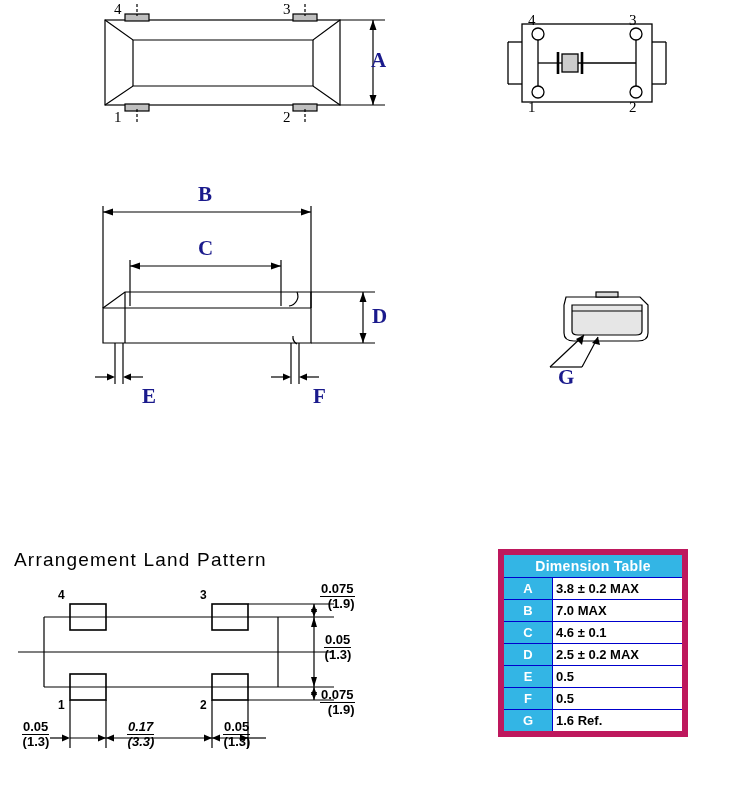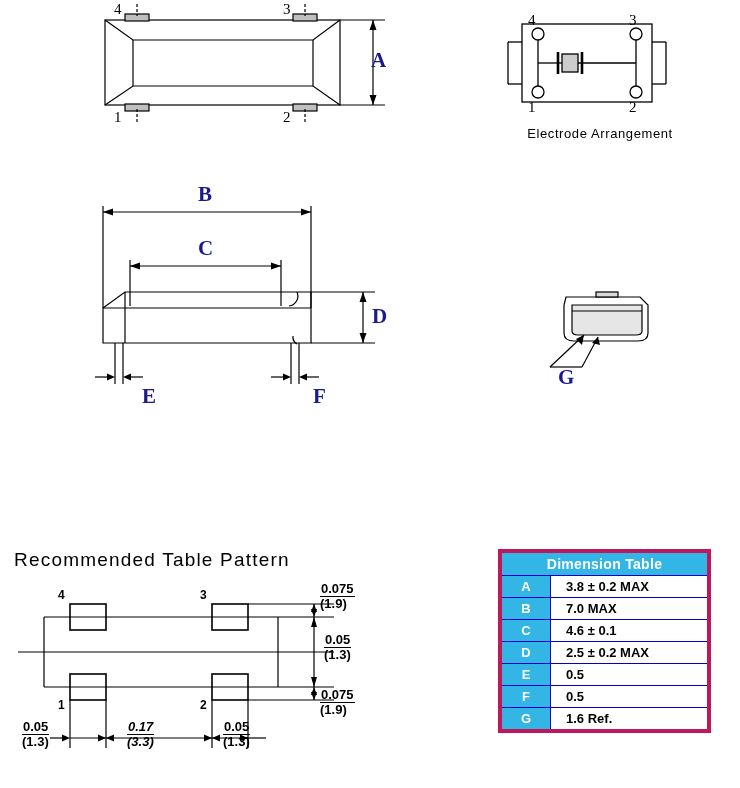--- a/index.html
+++ b/index.html
@@ -46,33 +46,33 @@
     font-family: "Liberation Sans", sans-serif;
     font-size: 12px;
     font-weight: bold;
     color: #000;
   }
   .landdim {
     font-family: "Liberation Sans", sans-serif;
     font-size: 13px;
     font-weight: bold;
     color: #000;
-    text-align: left;
+    text-align: right;
     line-height: 1.05;
   }
   .landdim .top { border-bottom: 1.5px solid #000; padding: 0 1px; }
 
   
   #dim-table {
     position: absolute;
     left: 498px;
     top: 549px;
-    width: 213px;
+    width: 190px;
     border-collapse: collapse;
-    border: 4px solid #be185d;
+    border: 6px solid #be185d;
     font-size: 13px;
   }
   #dim-table th {
     background: #33b5e5;
     color: #ffffff;
     font-weight: bold;
     font-size: 14px;
     text-align: center;
     padding: 3px 0;
     border: 1px solid #0000cc;
@@ -85,21 +85,21 @@
     text-align: center;
     width: 48px;
     border: 1px solid #0000cc;
     padding: 3px 0;
   }
   #dim-table td.v {
     background: #ffffff;
     color: #000000;
     font-weight: bold;
     text-align: left;
-    padding: 3px 0 3px 15px;
+    padding: 3px 0 3px 3px;
     border: 1px solid #0000cc;
   }
 
   svg { display: block; }
 </style>
 </head>
 <body>
 
 <div class="abs" style="left:85px; top:0px; width:360px; height:140px;">
   <svg width="360" height="140" viewBox="0 0 360 140">
@@ -162,21 +162,20 @@
       <circle cx="38" cy="26" r="6" fill="#fff" stroke="#000"></circle>
       <circle cx="136" cy="26" r="6" fill="#fff" stroke="#000"></circle>
       <circle cx="38" cy="84" r="6" fill="#fff" stroke="#000"></circle>
       <circle cx="136" cy="84" r="6" fill="#fff" stroke="#000"></circle>
     </g>
   </svg>
   <div class="pinnum abs" style="left:28px; top:5px;">4</div>
   <div class="pinnum abs" style="left:129px; top:5px;">3</div>
   <div class="pinnum abs" style="left:28px; top:92px;">1</div>
   <div class="pinnum abs" style="left:129px; top:92px;">2</div>
-  <div class="caption abs" style="left:0px; top:118px; width:200px; text-align:center;">Electrode  Arrangement</div>
 </div>
 
 <div class="abs" style="left:85px; top:188px; width:380px; height:230px;">
   <svg width="380" height="230" viewBox="0 0 380 230">
     <g stroke="#000" fill="none" stroke-width="1.2">
 
       <line x1="18" y1="24" x2="226" y2="24"></line>
       <polygon points="18,24 28,20.5 28,27.5" fill="#000" stroke="none"></polygon>
       <polygon points="226,24 216,20.5 216,27.5" fill="#000" stroke="none"></polygon>
       <line x1="18" y1="18" x2="18" y2="120"></line>
@@ -241,21 +240,21 @@
       <line x1="64" y1="60" x2="30" y2="92"></line>
       <line x1="78" y1="62" x2="62" y2="92"></line>
       <polygon points="64,60 56,64 62,70" fill="#000" stroke="none"></polygon>
       <polygon points="78,62 72,68 80,70" fill="#000" stroke="none"></polygon>
       <line x1="30" y1="92" x2="62" y2="92"></line>
     </g>
   </svg>
   <div class="dimletter abs" style="left:38px; top:92px;">G</div>
 </div>
 
-<div class="landtitle abs" style="left:14px; top:549px;">Recommended  Table  Pattern</div>
+<div class="landtitle abs" style="left:14px; top:549px;">Arrangement  Land  Pattern</div>
 
 <div class="abs" style="left:14px; top:580px; width:470px; height:200px;">
   <svg width="470" height="200" viewBox="0 0 470 200">
     <g stroke="#000" fill="none" stroke-width="1.2">
 
       <rect x="56" y="24" width="36" height="26" fill="#ffffff" stroke="#000" stroke-width="1.6"></rect>
       <rect x="198" y="24" width="36" height="26" fill="#ffffff" stroke="#000" stroke-width="1.6"></rect>
       <rect x="56" y="94" width="36" height="26" fill="#ffffff" stroke="#000" stroke-width="1.6"></rect>
       <rect x="198" y="94" width="36" height="26" fill="#ffffff" stroke="#000" stroke-width="1.6"></rect>
 

